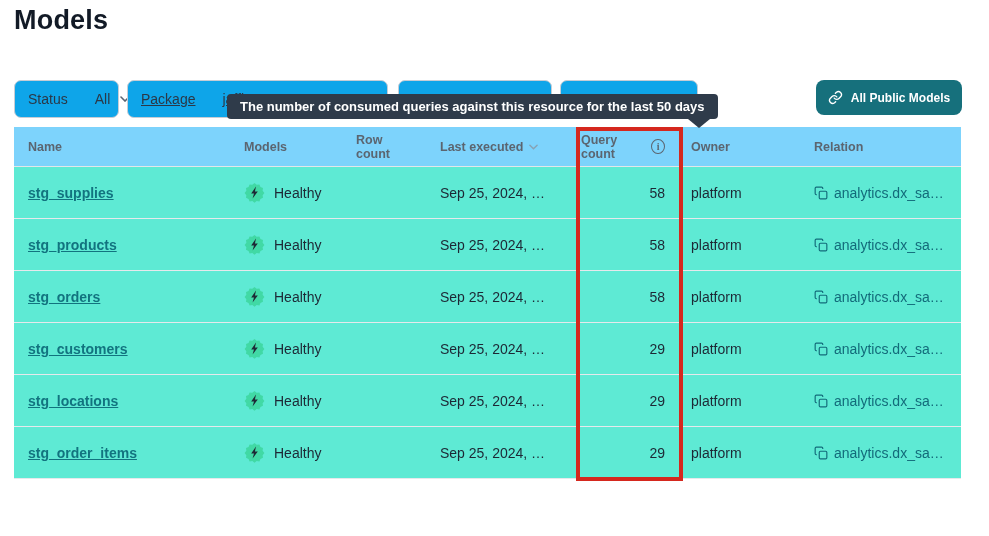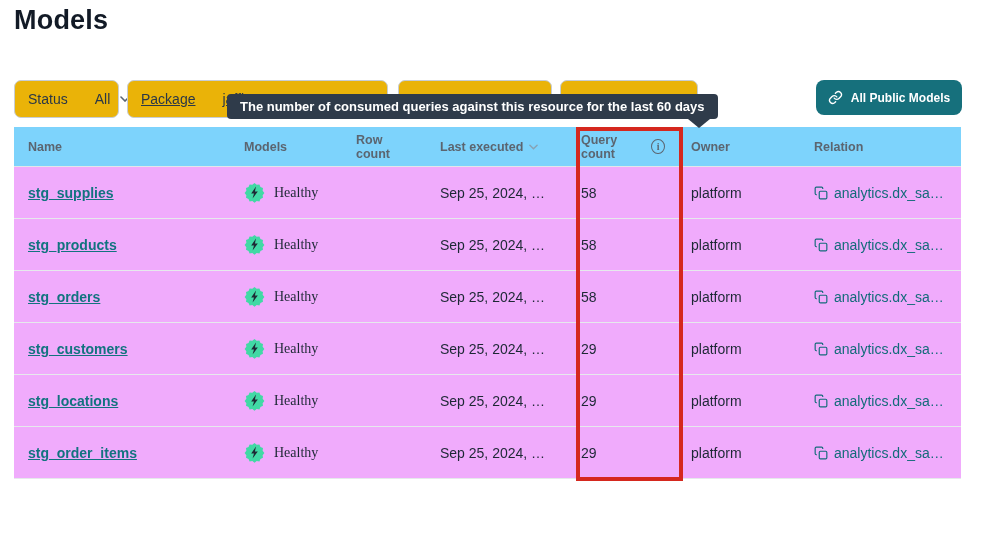--- a/index.html
+++ b/index.html
@@ -20,21 +20,21 @@
     color: #121a26;
     letter-spacing: 0.2px;
   }
   
   .filter {
     position: absolute;
     top: 80px;
     height: 38px;
     border: 1px solid #c7cdd5;
     border-radius: 7px;
-    background: #eab308;
+    background: #0ea5e9;
     display: flex;
     align-items: center;
     gap: 8px;
     padding: 8px 13px;
     font-size: 14px;
     color: #2b3847;
     cursor: pointer;
     z-index: 2;
   }
   .filter .flabel { color: #2b3847; }
@@ -80,27 +80,27 @@
     border-bottom: 1px solid #e3e6ea;
     font-size: 12.5px;
     font-weight: 700;
     color: #5b6570;
   }
   .trow {
     height: 52px;
     border-bottom: 1px solid #e6e9ec;
     font-size: 14px;
     color: #1d2835;
-    background: #f0abfc;
+    background: #5eead4;
   }
   .cell { display: flex; align-items: center; padding-left: 14px; }
   .cell.c-rowcount { justify-content: flex-end; padding-left: 0; padding-right: 14px; }
   .cell.c-last     { padding-left: 9px; gap: 6px; }
-  .cell.c-qcount   { justify-content: space-between; padding-left: 0; padding-right: 12px; gap: 5px; }
-  .cell.c-health   { gap: 9px; font-family: Liberation Serif, serif; }
+  .cell.c-qcount   { justify-content: flex-end; padding-left: 0; padding-right: 12px; gap: 5px; }
+  .cell.c-health   { gap: 9px; }
   .cell.c-relation { gap: 6px; padding-right: 10px; overflow: hidden; white-space: nowrap; }
   .model-link {
     color: #12737f;
     font-weight: 600;
     text-decoration: underline;
     cursor: pointer;
   }
   .relation-link {
     color: #136b7a;
     text-decoration: none;
@@ -390,17 +390,17 @@
         </span>
         <a class="relation-link">analytics.dx_sand…</a>
       </div>
     </div>
   </div>
   </div>
 
   <div class="red-box"></div>
 
   <div class="tooltip">
-    <span>The number of consumed queries against this resource for the last 60 days</span>
+    <span>The number of consumed queries against this resource for the last 50 days</span>
     <span class="caret"></span>
   </div>
 
 </div>
 
 </body></html>

